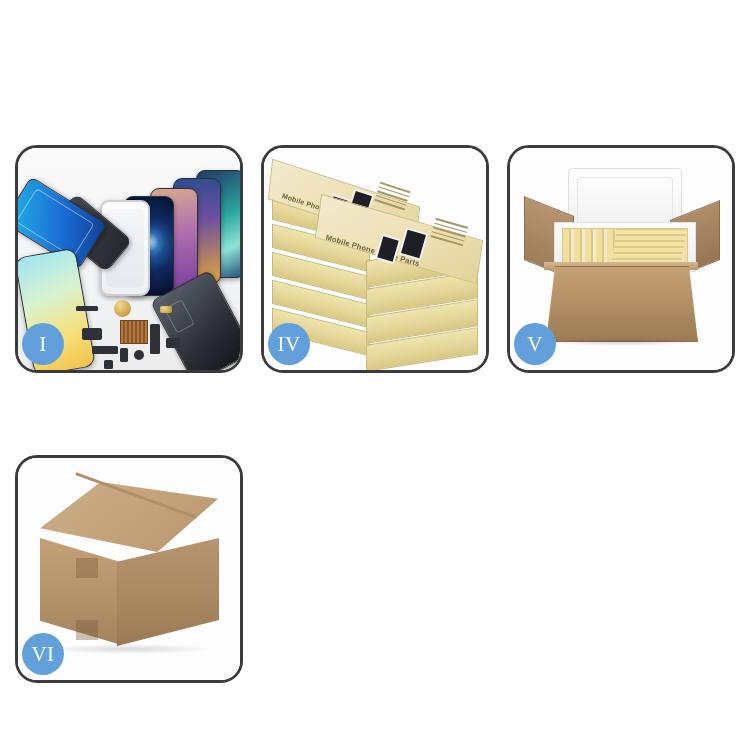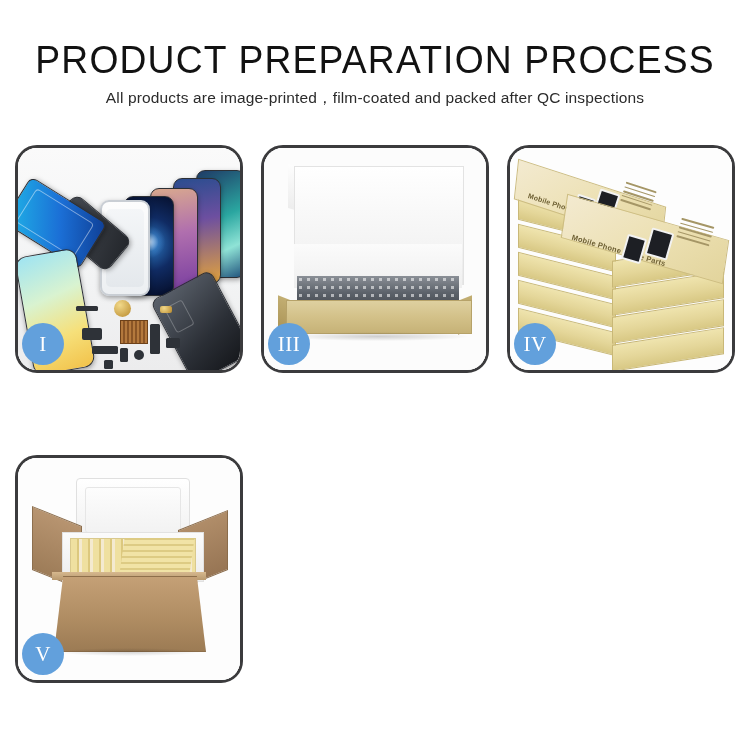--- a/index.html
+++ b/index.html
@@ -343,24 +343,20 @@
     background:rgba(120,92,58,.38);
   }
   .c-shadow{position:absolute;left:28px;top:186px;width:168px;height:10px;
     background:radial-gradient(ellipse at center, rgba(0,0,0,.14), transparent 72%);}
 </style>
 </head>
 <body>
 
 <div class="page">
 
-  <div class="header">
-    <div class="title">PRODUCT PREPARATION PROCESS</div>
-    <div class="subtitle">All products are image-printed，film-coated and packed after QC inspections</div>
-  </div>
 
   <div class="grid">
 
     <div class="panel">
       <div class="panel-photo">
         <div class="p1-bg"></div>
         <div class="phone ph-g"></div>
         <div class="phone ph-f"></div>
         <div class="phone ph-e"></div>
         <div class="phone ph-d"></div>
@@ -380,35 +376,20 @@
           <div class="part" style="left:60px;top:52px;width:10px;height:10px;border-radius:50%;"></div>
           <div class="part" style="left:76px;top:26px;width:10px;height:30px;"></div>
           <div class="part" style="left:92px;top:40px;width:14px;height:10px;"></div>
           <div class="part" style="left:30px;top:62px;width:9px;height:9px;"></div>
         </div>
       </div>
       <div class="badge">I</div>
     </div>
 
 
-    <div class="panel">
-      <div class="panel-photo">
-        <div class="p3-bg"></div>
-        <div class="b3-lidflapL"></div>
-        <div class="b3-lidflapR"></div>
-        <div class="b3-lid"></div>
-        <div class="b3-foam"></div>
-        <div class="b3-inner"></div>
-        <div class="b3-sideL"></div>
-        <div class="b3-sideR"></div>
-        <div class="b3-front"></div>
-        <div class="b3-shadow"></div>
-      </div>
-      <div class="badge">III</div>
-    </div>
 
     <div class="panel">
       <div class="panel-photo">
         <div class="p4-bg"></div>
         <div class="stackwrap">
 
           <div class="kbox" style="left:6px;top:44px;width:96px;height:22px;transform:skewY(14deg);"></div>
           <div class="kbox" style="left:6px;top:72px;width:96px;height:22px;transform:skewY(14deg);"></div>
           <div class="kbox" style="left:6px;top:100px;width:96px;height:22px;transform:skewY(14deg);"></div>
           <div class="kbox" style="left:6px;top:128px;width:96px;height:22px;transform:skewY(14deg);"></div>
@@ -456,15 +437,28 @@
         <div class="v-foambox"></div>
         <div class="v-contents"></div>
         <div class="v-contents2"></div>
         <div class="v-rim"></div>
         <div class="v-front"></div>
         <div class="v-shadow"></div>
       </div>
       <div class="badge">V</div>
     </div>
 
+    <div class="panel">
+      <div class="panel-photo">
+        <div class="p6-bg"></div>
+        <div class="c-top"></div>
+        <div class="c-seam"></div>
+        <div class="c-left"></div>
+        <div class="c-right"></div>
+        <div class="c-tab" style="left:58px;top:100px;"></div>
+        <div class="c-tab" style="left:58px;top:162px;"></div>
+        <div class="c-shadow"></div>
+      </div>
+      <div class="badge">VI</div>
+    </div>
 
   </div>
 </div>
 
 </body></html>

